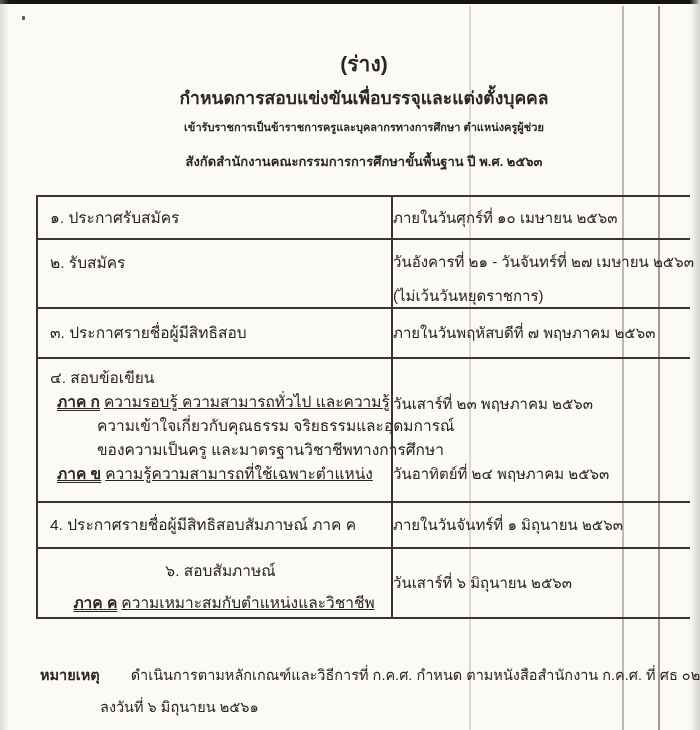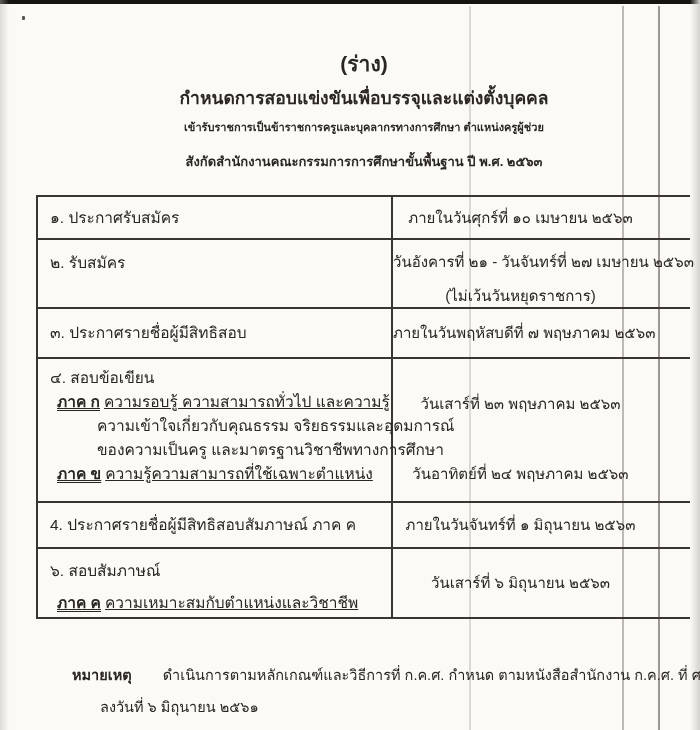--- a/index.html
+++ b/index.html
@@ -40,44 +40,44 @@
     display:table-cell;
   }
   td.cr{
     width:297px;position:relative;
     border-top:2px solid #3a3530;border-bottom:2px solid #3a3530;border-right:none;border-left:none;
   }
   .cl-inner{display:flex;flex-direction:column;justify-content:center;height:100%;}
   .r2 .cl-inner,.r4 .cl-inner,.r6 .cl-inner{justify-content:flex-start;}
   .r2 .cl-inner{padding-top:11px;}
   .r4 .cl-inner{padding-top:7px;}
-  .r6 .cl-inner{padding-top:10px;}
+  .r6 .cl-inner{padding-top:10px;align-items:center;}
   .r6 .lline.part{margin-top:8px;}
   .r1 td,.r1 .cl-inner{height:41px;}
   .r2 td{height:67px;} .r2 .cl-inner{height:56px;}
   .r3 td,.r3 .cl-inner{height:48px;}
   .r4 td{height:142px;} .r4 .cl-inner{height:135px;}
   .r5 td,.r5 .cl-inner{height:44px;}
   .r6 td{height:68px;} .r6 .cl-inner{height:58px;}
   .r7 td,.r7 .cl-inner{height:44px;}
   .lline{font-size:15.5px;font-weight:500;line-height:24px;white-space:nowrap;}
   .lline.item{padding-left:12px;}
   .lline.part{padding-left:19px;text-decoration:underline;}
   .lline.cont{padding-left:59px;}
   .u{text-decoration:underline;text-underline-offset:3px;font-weight:600;margin-right:4px;}
   .val{
-    position:absolute;left:0;right:42px;text-align:center;
+    position:absolute;left:0;right:42px;
     font-size:15px;font-weight:500;line-height:22px;white-space:nowrap;
   }
   .r1 .v1,.r3 .v1,.r5 .v1,.r6 .v1,.r7 .v1{top:50%;transform:translateY(-50%);}
   .r2 .v1{top:11px;} .r2 .v2{top:45px;}
   .r4 .v1{top:34px;} .r4 .v2{top:104px;}
   
   .note{position:absolute;left:40px;top:663px;width:652px;}
-  .note-line1{display:flex;gap:31px;font-size:14.5px;white-space:nowrap;margin-left:32px;}
+  .note-line1{display:flex;gap:31px;font-size:14.5px;white-space:nowrap;}
   .note-label{font-weight:700;}
   .note-text{font-weight:500;}
   .note-line2{margin-left:60px;margin-top:9px;font-size:14.5px;font-weight:400;}
 </style>
 </head>
 <body>
 
 <div class="page">
 
   <div class="scan-top-strip"></div>

